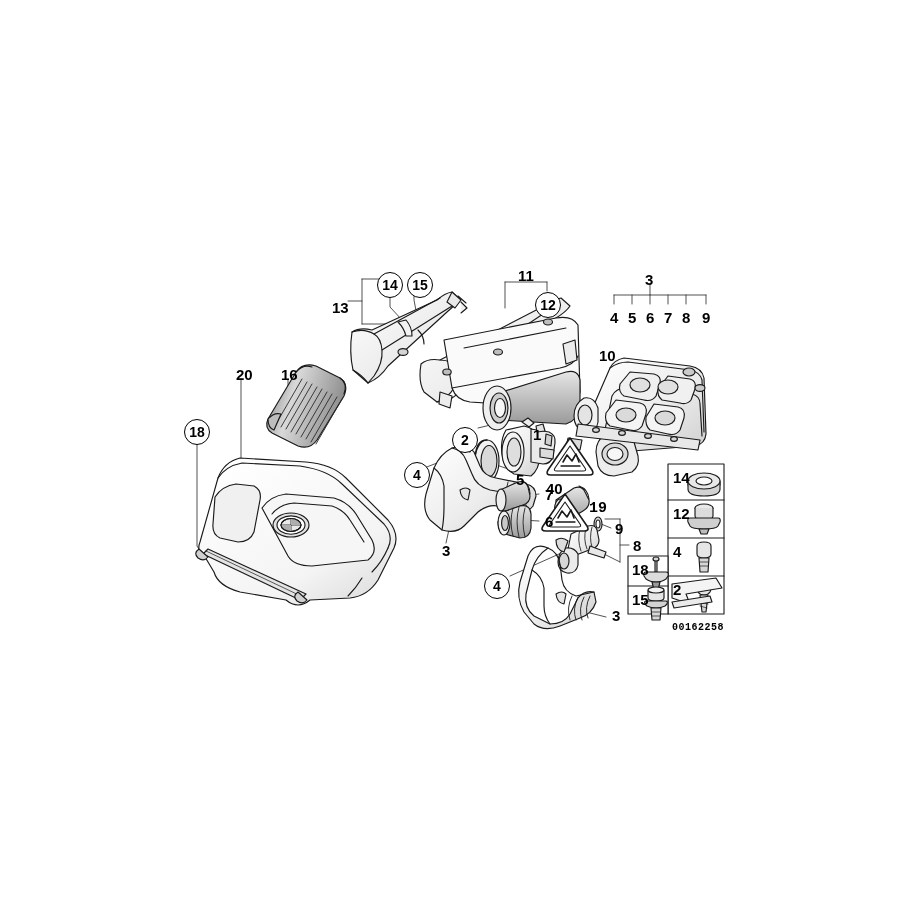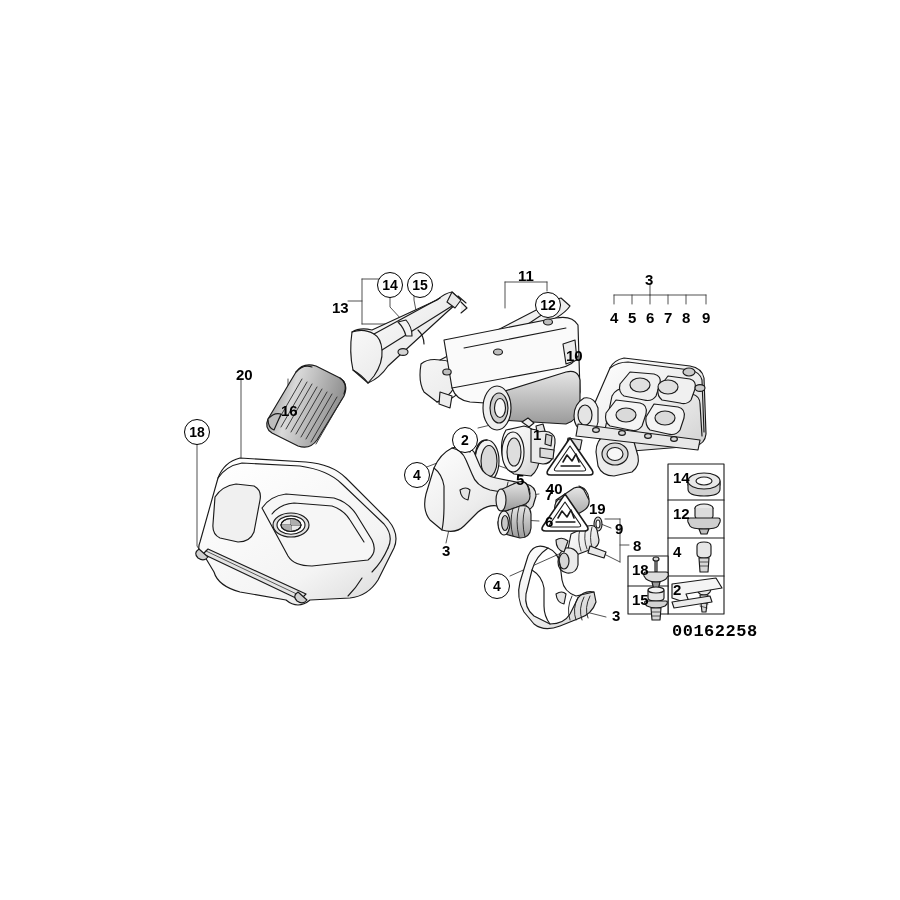--- a/index.html
+++ b/index.html
@@ -5,21 +5,21 @@
   html,body{margin:0;padding:0;background:#ffffff;}
   body{width:900px;height:900px;position:relative;overflow:hidden;
        font-family:"Liberation Sans", sans-serif;color:#000;}
   #stage{position:absolute;left:0;top:0;width:900px;height:900px;}
   svg.layer{position:absolute;left:0;top:0;width:900px;height:900px;overflow:visible;}
   .lbl{position:absolute;font-weight:bold;font-size:15px;color:#000;line-height:1;
        white-space:nowrap;user-select:none;}
   .clbl{position:absolute;width:26px;height:26px;border:1.6px solid #000;border-radius:50%;
         background:#fff;display:flex;align-items:center;justify-content:center;
         font-weight:bold;font-size:14px;color:#000;box-sizing:border-box;}
-  .idtext{position:absolute;font-family:"Liberation Mono", monospace;font-size:17px;
+  .idtext{position:absolute;font-family:"Liberation Mono", monospace;font-size:10px;
           letter-spacing:0.5px;color:#000;font-weight:bold;}
 </style>
 </head>
 <body>
 
 <div id="stage">
 
   <svg class="layer" viewBox="0 0 900 900">
     <defs>
       <linearGradient id="gmetal" x1="0" y1="0" x2="1" y2="1">
@@ -424,41 +424,41 @@
 
     </g>
   </svg>
 
   <div>
     <div class="lbl" style="left:332px;top:300px;">13</div>
     <div class="clbl" style="left:377px;top:272px;">14</div>
     <div class="clbl" style="left:407px;top:272px;">15</div>
     <div class="lbl" style="left:518px;top:268px;">11</div>
     <div class="clbl" style="left:535px;top:292px;">12</div>
-    <div class="lbl" style="left:566px;top:348px;">10</div>
+    <div class="lbl" style="left:599px;top:348px;">10</div>
 
     <div class="lbl" style="left:645px;top:272px;">3</div>
     <div class="lbl" style="left:610px;top:310px;">4</div>
     <div class="lbl" style="left:628px;top:310px;">5</div>
     <div class="lbl" style="left:646px;top:310px;">6</div>
     <div class="lbl" style="left:664px;top:310px;">7</div>
     <div class="lbl" style="left:682px;top:310px;">8</div>
     <div class="lbl" style="left:702px;top:310px;">9</div>
 
     <div class="lbl" style="left:236px;top:367px;">20</div>
-    <div class="lbl" style="left:281px;top:367px;margin-top:36px;">16</div>
+    <div class="lbl" style="left:281px;top:367px;">16</div>
     <div class="clbl" style="left:184px;top:419px;">18</div>
 
     <div class="clbl" style="left:452px;top:427px;">2</div>
     <div class="lbl" style="left:533px;top:427px;">1</div>
     <div class="lbl" style="left:516px;top:472px;">5</div>
     <div class="lbl" style="left:546px;top:481px;">40</div>
     <div class="clbl" style="left:404px;top:462px;">4</div>
     <div class="lbl" style="left:545px;top:487px;">7</div>
-    <div class="lbl" style="left:589px;top:501px;">19</div>
+    <div class="lbl" style="left:589px;top:501px;font-family:Liberation Mono, monospace;">19</div>
     <div class="lbl" style="left:545px;top:514px;">6</div>
     <div class="lbl" style="left:615px;top:521px;">9</div>
     <div class="lbl" style="left:633px;top:538px;">8</div>
     <div class="lbl" style="left:442px;top:543px;">3</div>
     <div class="clbl" style="left:484px;top:573px;">4</div>
     <div class="lbl" style="left:612px;top:608px;">3</div>
   </div>
 
   <div>
     <div class="lbl" style="left:673px;top:470px;">14</div>

